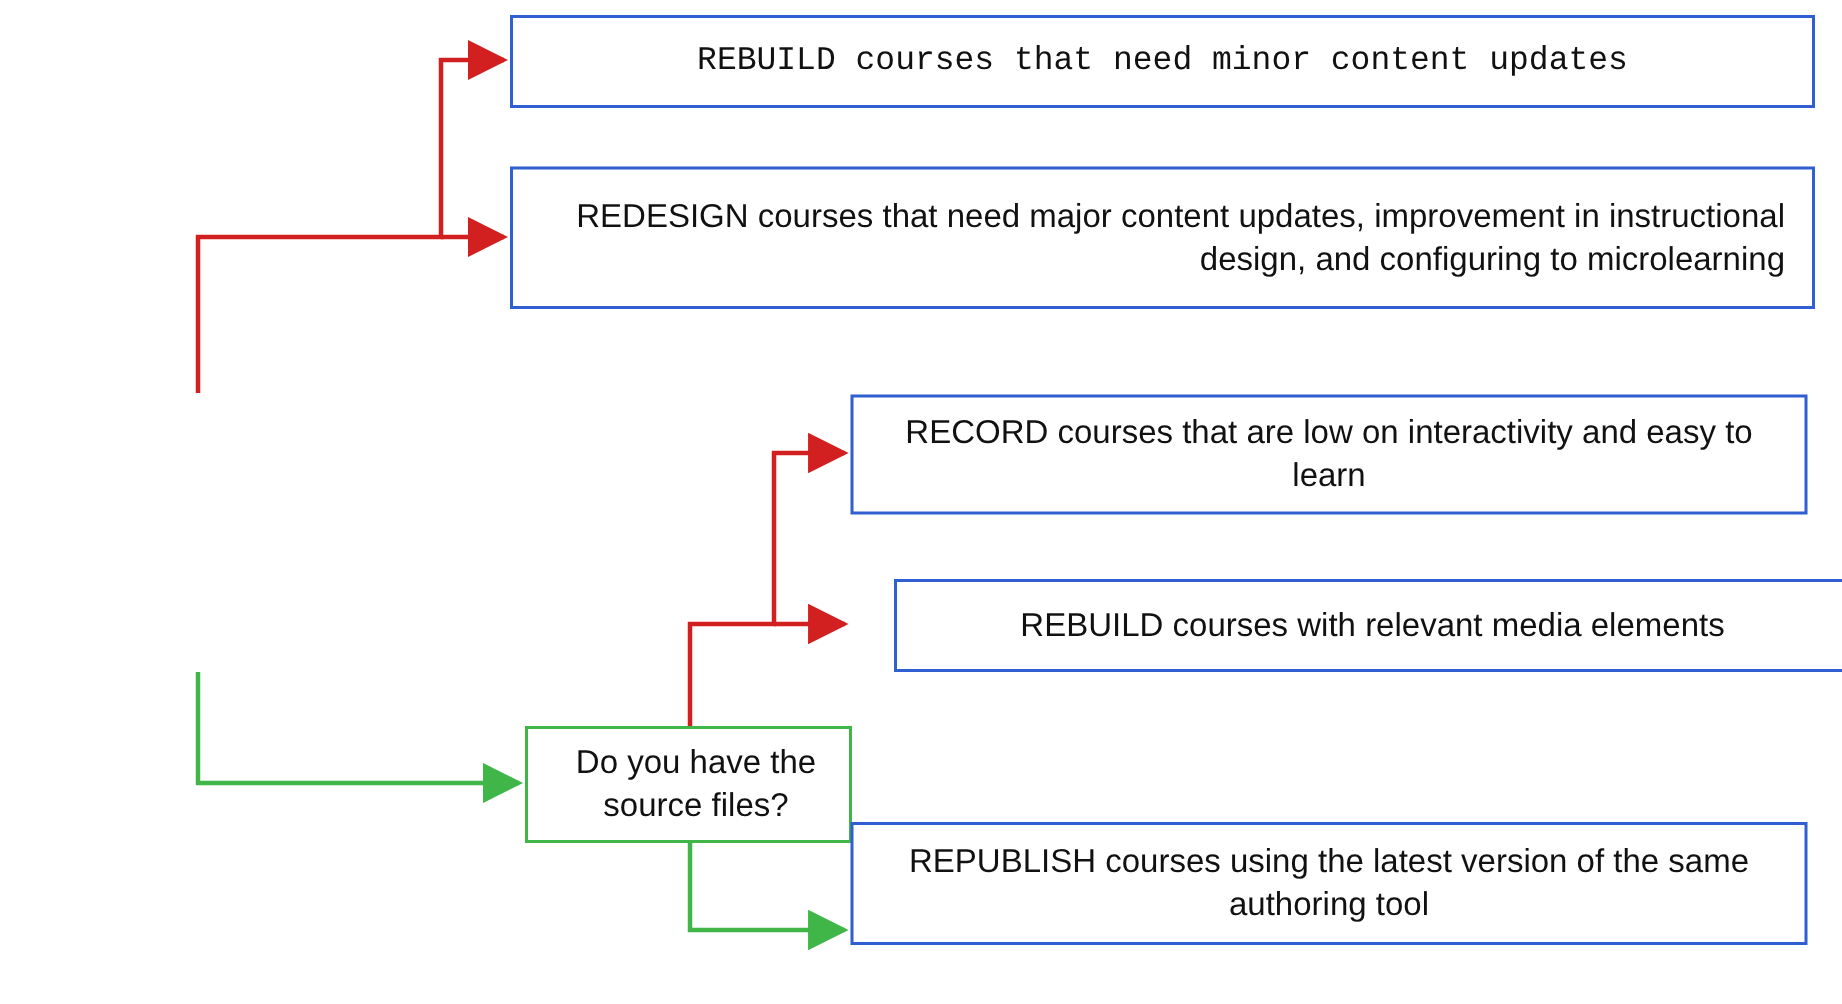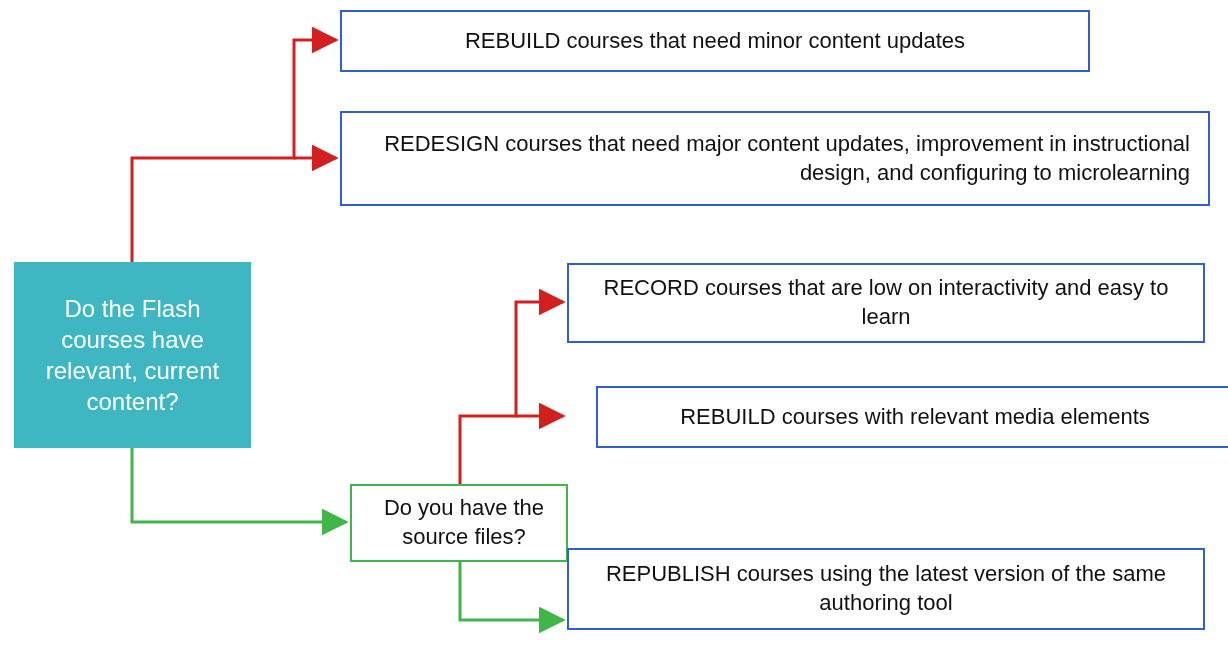--- a/index.html
+++ b/index.html
@@ -1,21 +1,21 @@
 <!DOCTYPE html>
 <html><head>
 <meta charset="utf-8">
 <style>
   html,body{margin:0;padding:0;background:#fff;font-family:"Segoe UI",Arial,sans-serif;font-size:20px;color:#111;}
   .stage{position:relative;width:1228px;height:669px;overflow:hidden;}
   .node{position:absolute;box-sizing:border-box;display:flex;align-items:center;justify-content:center;text-align:center;padding:12px 18px;line-height:1.3;}
   .q1{left:14px;top:262px;width:237px;height:186px;background:#3fb7c2;color:#fff;font-size:24px;}
   .q2{left:350px;top:484px;width:218px;height:78px;border:2px solid #3fb647;color:#111;font-size:22px;padding-left:28px;}
   .out{border:2px solid #2f5fd0;color:#111;font-size:22px;}
-  .o1{left:340px;top:10px;width:750px;height:62px;}
+  .o1{left:340px;top:10px;width:870px;height:62px;font-family:Liberation Mono, monospace;}
   .o2{left:340px;top:111px;width:870px;height:95px;text-align:right;}
   .o3{left:567px;top:263px;width:638px;height:80px;}
   .o4{left:596px;top:386px;width:638px;height:62px;}
   .o5{left:567px;top:548px;width:638px;height:82px;}
   svg.connectors{position:absolute;left:0;top:0;width:1228px;height:669px;pointer-events:none;}
 </style>
 </head>
 <body>
 
 <div class="stage">
@@ -34,21 +34,20 @@
     <path d="M294,158 L336,158" fill="none" stroke="#d21f1f" stroke-width="3" marker-end="url(#arRed)"></path>
 
     <path d="M132,448 L132,522 L346,522" fill="none" stroke="#3fb647" stroke-width="3" marker-end="url(#arGreen)"></path>
 
     <path d="M460,484 L460,416 L516,416 L516,302 L563,302" fill="none" stroke="#d21f1f" stroke-width="3" marker-end="url(#arRed)"></path>
     <path d="M516,416 L563,416" fill="none" stroke="#d21f1f" stroke-width="3" marker-end="url(#arRed)"></path>
 
     <path d="M460,562 L460,620 L563,620" fill="none" stroke="#3fb647" stroke-width="3" marker-end="url(#arGreen)"></path>
   </svg>
 
-  <div class="node q1">Do the Flash courses have relevant, current content?</div>
   <div class="node q2">Do you have the source files?</div>
 
   <div class="node out o1">REBUILD courses that need minor content updates</div>
   <div class="node out o2">REDESIGN courses that need major content updates, improvement in instructional design, and configuring to microlearning</div>
   <div class="node out o3">RECORD courses that are low on interactivity and easy to learn</div>
   <div class="node out o4">REBUILD courses with relevant media elements</div>
   <div class="node out o5">REPUBLISH courses using the latest version of the same authoring tool</div>
 
 </div>
 

